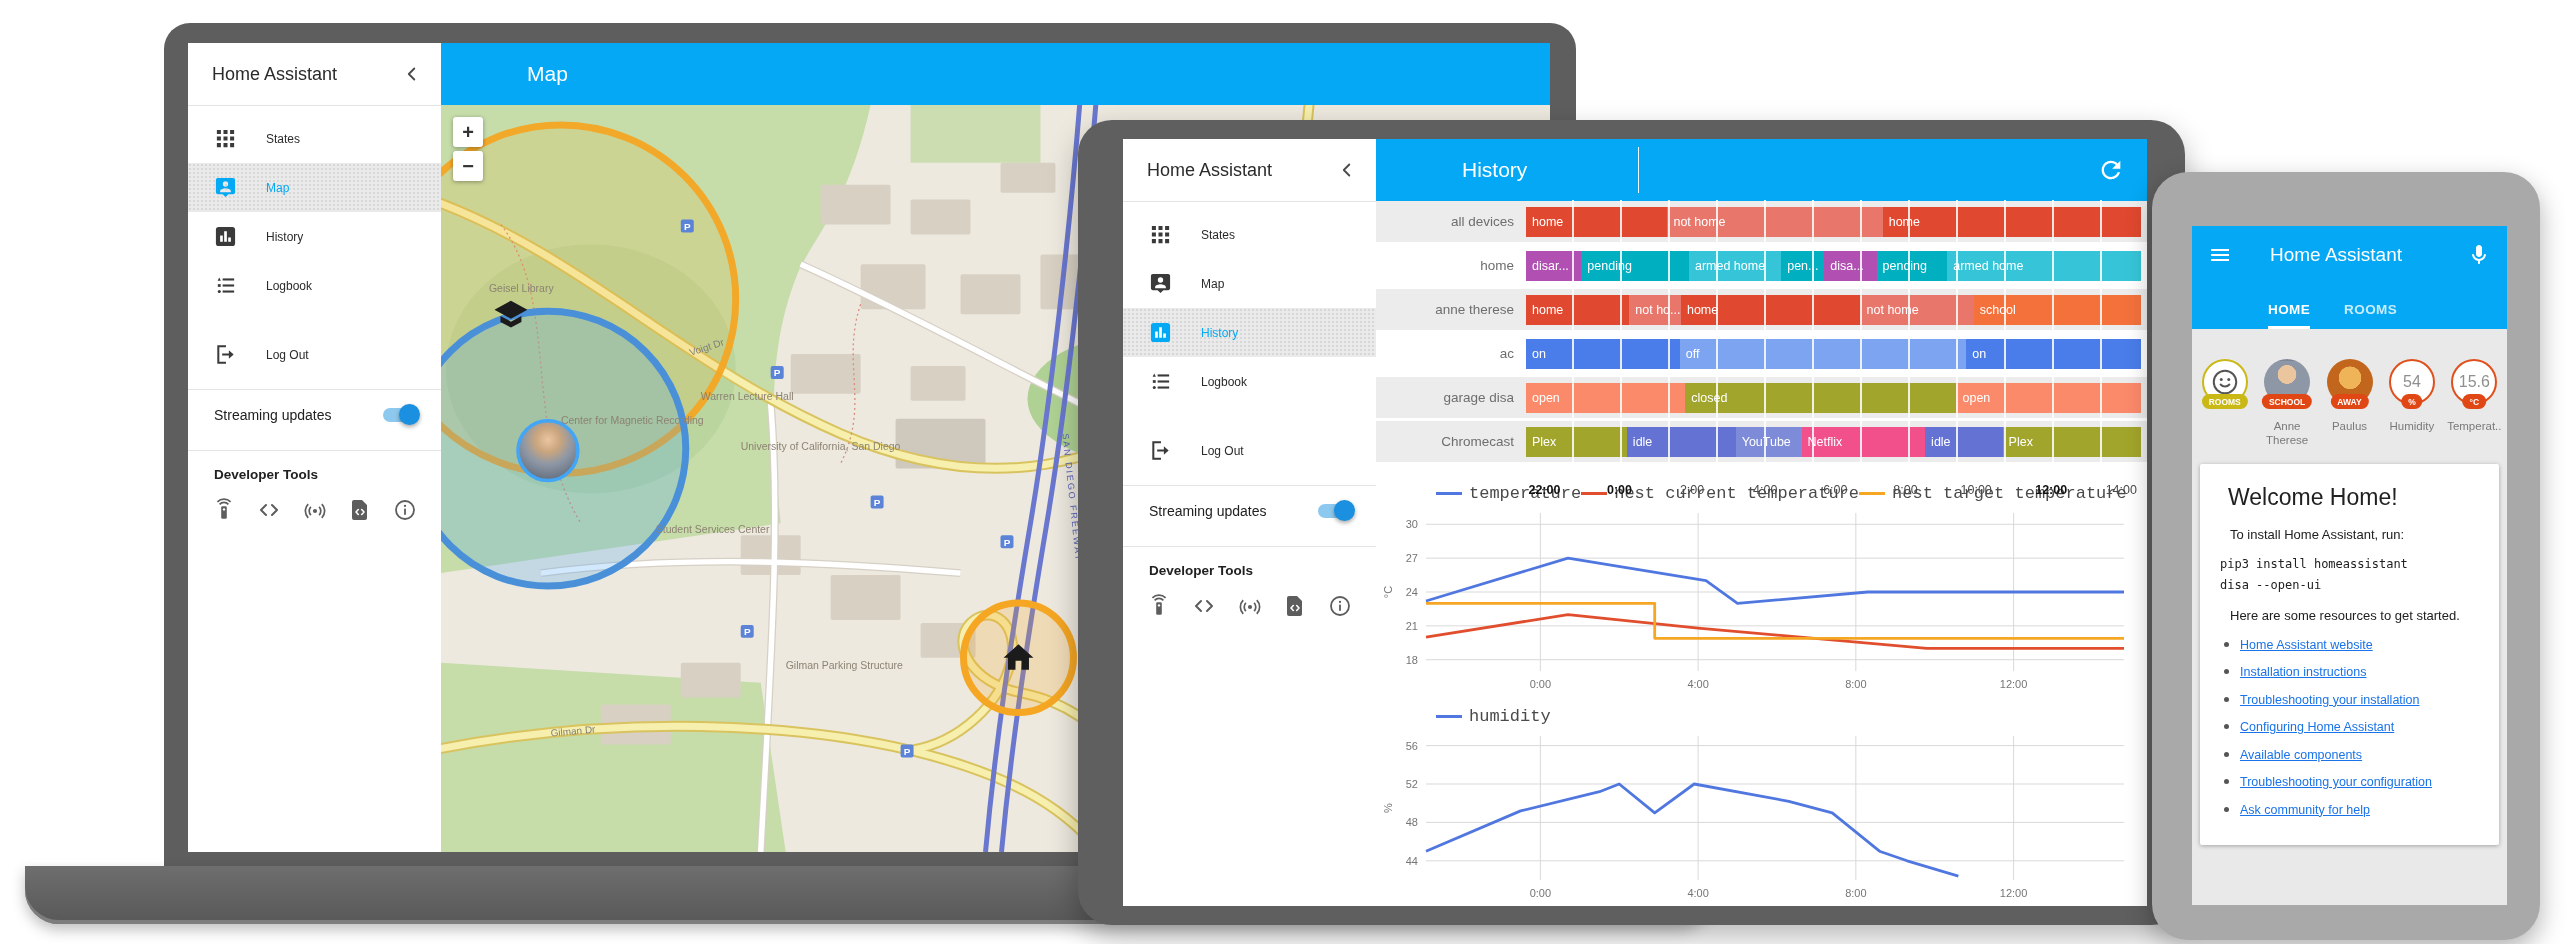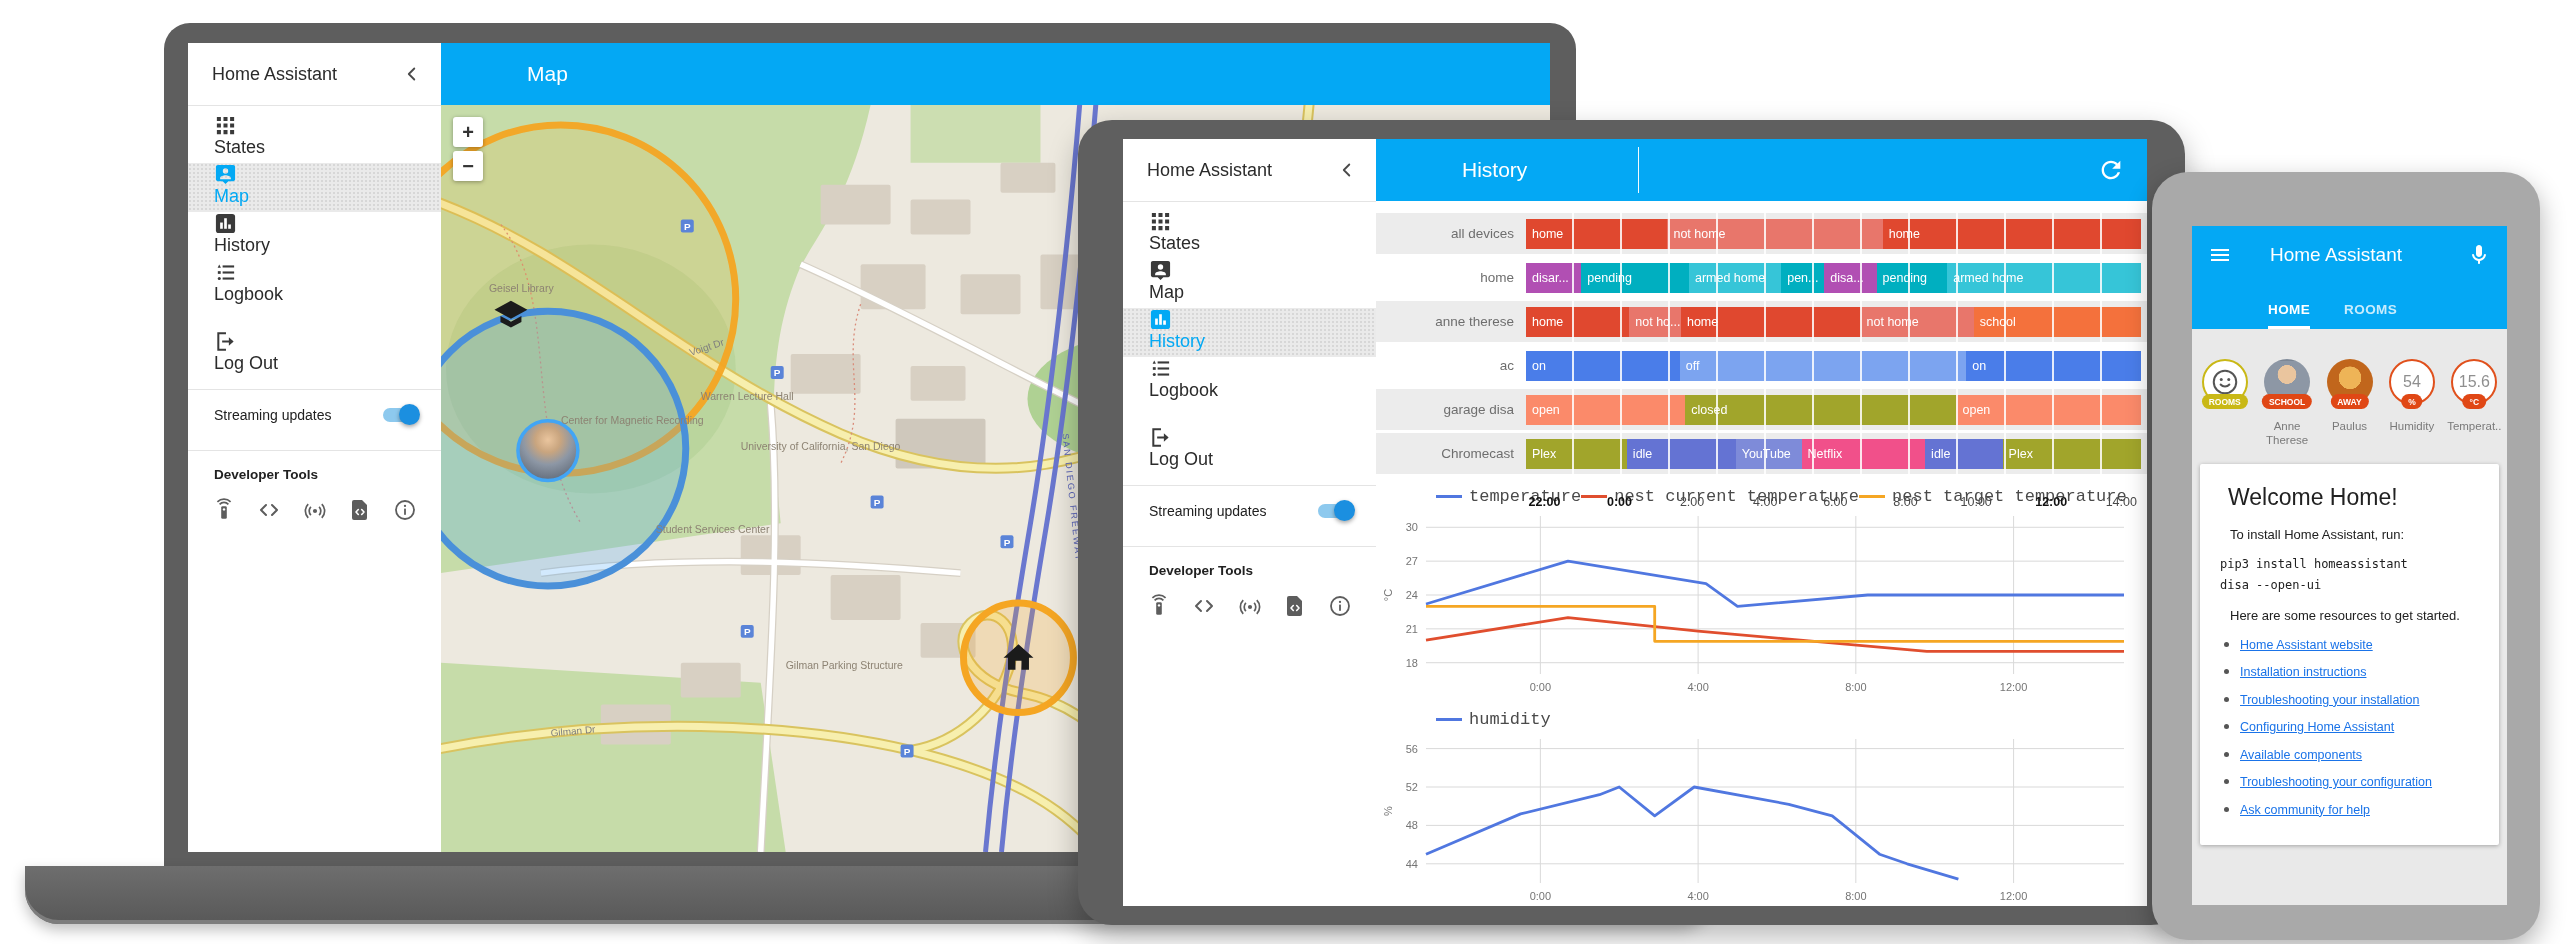--- a/index.html
+++ b/index.html
@@ -21,21 +21,21 @@
     box-shadow:0 10px 26px rgba(0,0,0,.3);}
   .phone-screen{width:100%;height:100%;background:#E9E9E9;display:flex;flex-direction:column;overflow:hidden;}
 
   
   .sidebar{width:253px;min-width:253px;background:#fff;display:flex;flex-direction:column;z-index:2;}
   .sb-header{height:62px;display:flex;align-items:center;justify-content:space-between;
     padding:0 18px 0 24px;border-bottom:1px solid #e4e4e4;}
   .sb-title{font-size:18px;color:#2b2b2b;}
   .sb-collapse{width:22px;height:22px;color:#4a4a4a;cursor:pointer;}
   .sb-menu{padding-top:8px;}
-  .sb-item{height:49px;display:flex;padding-left:26px;font-size:18px;color:#2b2b2b;cursor:pointer;flex-direction:column;}
+  .sb-item{height:49px;display:flex;align-items:center;padding-left:26px;font-size:12px;color:#2b2b2b;cursor:pointer;}
   .sb-item .ic{width:23px;height:23px;margin-right:29px;color:#3a3a3a;flex:none;}
   .sb-item .ic svg,.sb-collapse svg,.devbtn svg{width:100%;height:100%;display:block;}
   .sb-item.sel{color:#03A9F4;background-color:#eaeaea;
     background-image:radial-gradient(#d7d7d7 1px,transparent 1px);background-size:4px 4px;}
   .sb-item.sel .ic{color:#03A9F4;}
   .sb-item.spaced{margin-top:20px;}
   .sb-div{height:1px;background:#e4e4e4;margin-top:10px;}
   .sb-stream{display:flex;align-items:center;justify-content:space-between;
     padding:17px 24px 17px 26px;font-size:14px;font-weight:500;color:#212121;}
   .toggle{width:34px;height:14px;border-radius:7px;background:#8DC9EE;position:relative;cursor:pointer;flex:none;}
@@ -58,21 +58,21 @@
   .mapwrap{flex:1;position:relative;overflow:hidden;}
   .mapwrap svg{width:100%;height:100%;display:block;}
   .zoomctl{position:absolute;left:12px;top:12px;display:flex;flex-direction:column;gap:4px;}
   .zoomctl button{width:30px;height:30px;background:#fff;border:none;border-radius:3px;
     font-size:20px;font-weight:700;color:#333;cursor:pointer;box-shadow:0 1px 4px rgba(0,0,0,.35);line-height:1;}
   .maplabel{font-size:10.5px;fill:#8d8373;}
   .roadlabel{font-size:10px;fill:#7e7e7e;}
   .fwylabel{font-size:9px;fill:#5a64b8;letter-spacing:2px;}
 
   
-  .history{padding-top:12px;}
+  .history{}
   .h-row{height:44px;display:flex;align-items:center;border-bottom:3px solid #fff;box-sizing:border-box;}
   .h-row.alt{background:#ececec;}
   .h-label{width:150px;min-width:150px;text-align:right;padding-right:12px;box-sizing:border-box;
     font-size:13.5px;color:#6e6e6e;white-space:nowrap;}
   .h-bars{flex:1;height:30px;display:flex;position:relative;margin-right:6px;}
   .h-bars::after{content:"";position:absolute;top:-7px;bottom:-7px;left:0;right:0;pointer-events:none;
     background:repeating-linear-gradient(90deg,transparent 0 46px,rgba(255,255,255,.85) 46px 48px);}
   .h-seg{display:flex;align-items:center;padding-left:6px;box-sizing:border-box;color:#fff;
     font-size:12.5px;white-space:nowrap;overflow:hidden;min-width:0;}
   .h-axis{position:relative;height:26px;margin-left:150px;margin-right:6px;}

